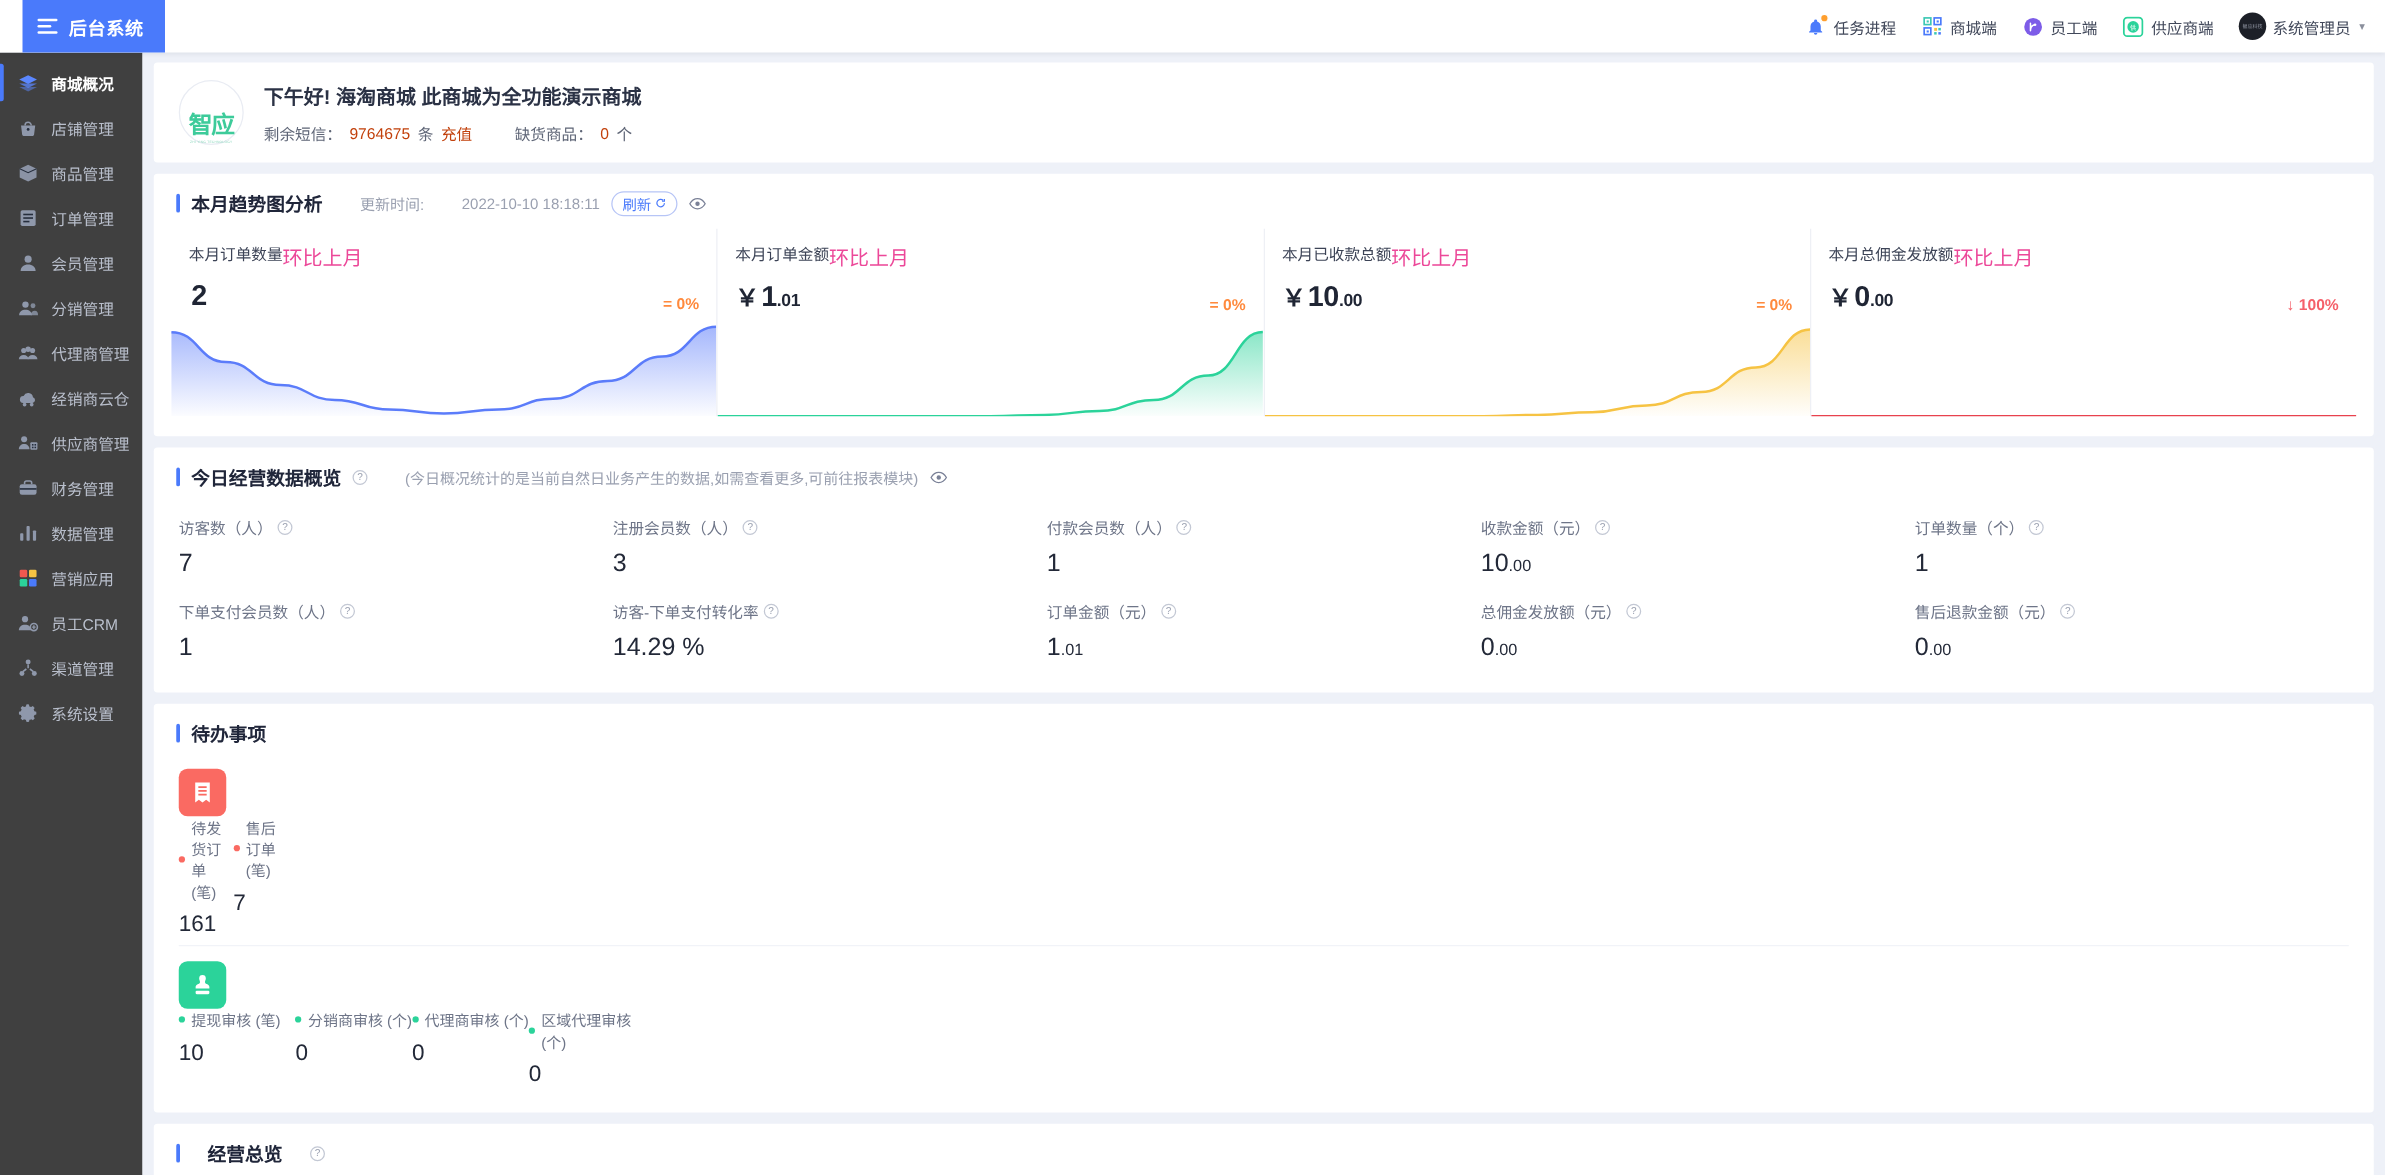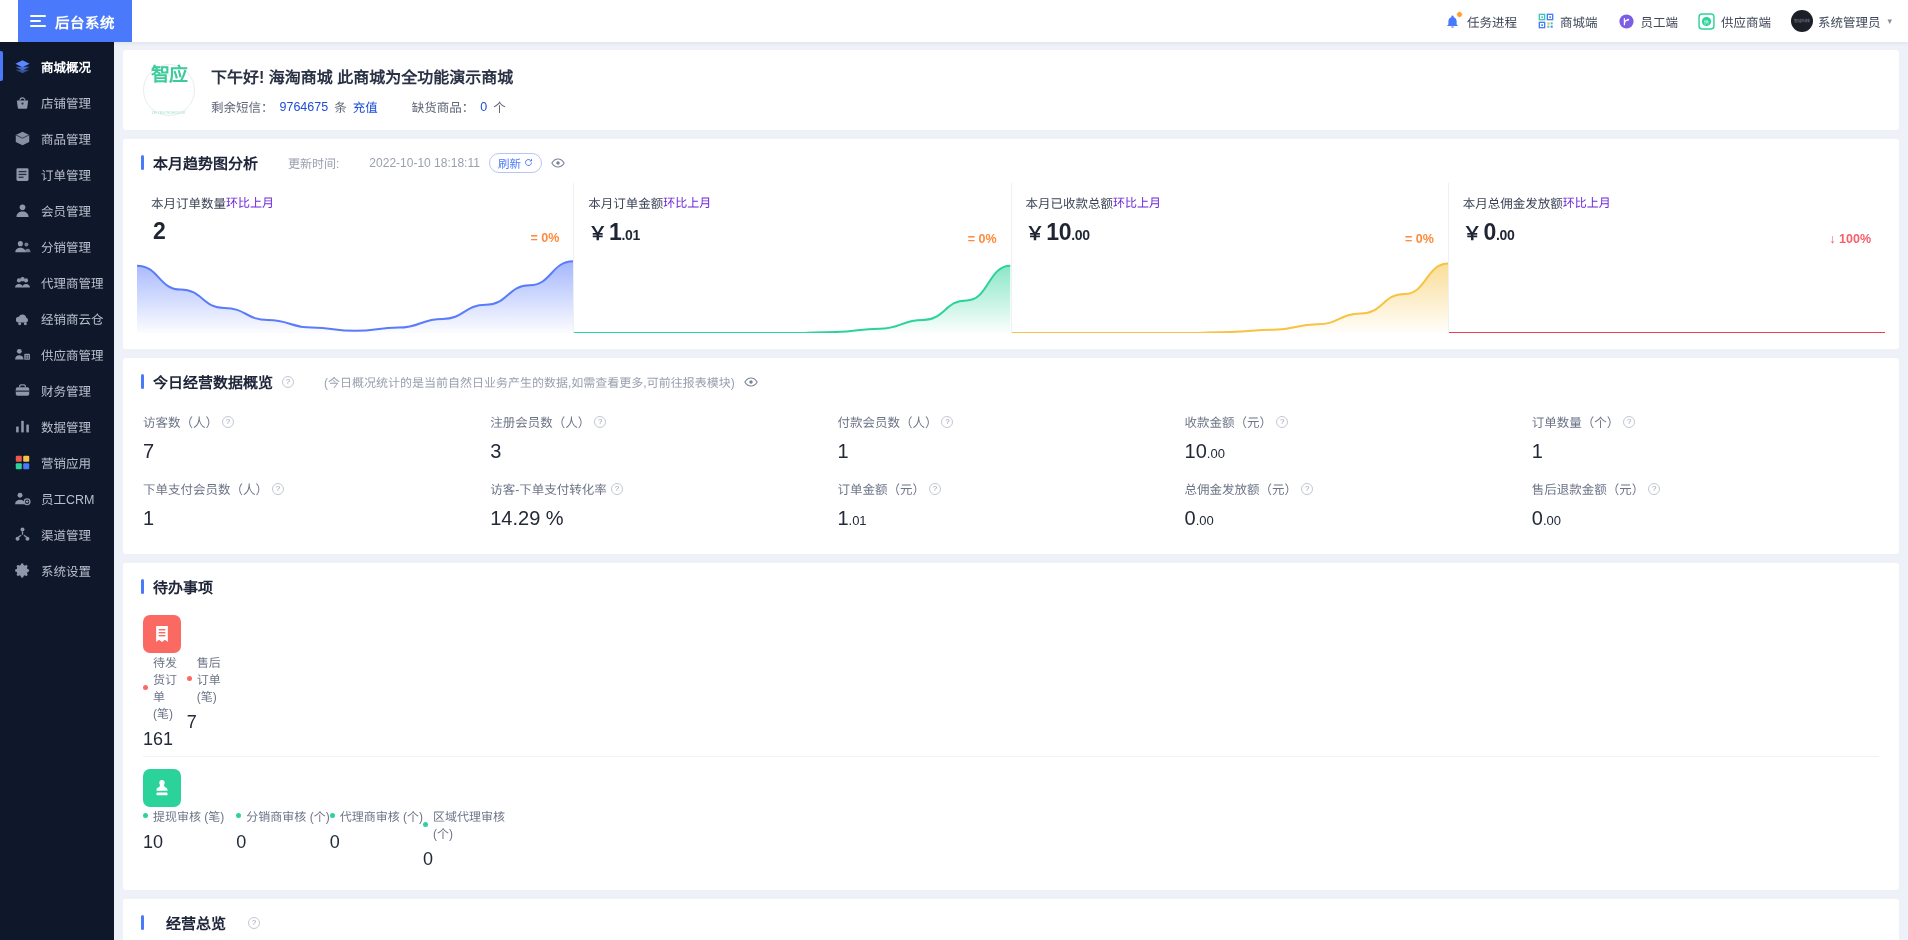--- a/index.html
+++ b/index.html
@@ -53,21 +53,21 @@
     font-size: 4px; line-height: 1.1; text-align: center; overflow: hidden;
   }
   .caret { font-size: 9px; color: #8a8f9c; margin-left: 2px; }
 
   
   .bodywrap { flex: 1 1 auto; display: flex; min-height: 0; }
 
   
   .sidebar {
     width: 114px; flex: 0 0 114px;
-    background: #0f172a;
+    background: #404040;
     padding-top: 6px;
     overflow: hidden;
   }
   .nav-item {
     height: 36px;
     display: flex; align-items: center; gap: 10px;
     padding-left: 14px;
     color: #b9bfcc; font-size: 12.5px;
     cursor: pointer; position: relative;
   }
@@ -88,27 +88,27 @@
   .card {
     background: #fff; border-radius: 3px;
     margin-bottom: 9px;
   }
 
   
   .welcome { display: flex; align-items: center; gap: 16px; padding: 14px 20px; height: 80px; }
   .logo-circle {
     width: 52px; height: 52px; flex: 0 0 52px; border-radius: 50%;
     border: 1px solid #e9ecf3; background: #fff;
-    display: flex; flex-direction: column; align-items: center; justify-content: space-between;
+    display: flex; flex-direction: column; align-items: center; justify-content: flex-end;
   }
   .logo-main { font-size: 19px; color: #3dcb9a; font-weight: 700; letter-spacing: -1px; line-height: 1; }
   .logo-sub { font-size: 2.6px; color: #8fd8bf; margin-top: 2px; letter-spacing: .2px; }
   .welcome-title { font-size: 16px; font-weight: 700; color: #2b3245; }
   .welcome-sub { margin-top: 9px; font-size: 12.5px; color: #5f6677; display: flex; align-items: center; gap: 6px; }
-  .link-blue { color: #1d4ed8; cursor: pointer; }
+  .link-blue { color: #c2410c; cursor: pointer; }
   .welcome-gap { display: inline-block; width: 22px; }
 
   
   .sec-head { display: flex; align-items: center; gap: 9px; padding: 13px 20px 4px 18px; }
   .sec-bar { width: 3px; height: 15px; background: #4a7afb; border-radius: 2px; }
   .sec-title { font-size: 15px; font-weight: 700; color: #20263a; }
   .sec-meta { font-size: 12px; color: #9aa0b0; margin-left: 21px; }
   .pill {
     border: 1px solid #b7c5f6; color: #4a7afb; border-radius: 11px;
     font-size: 11.5px; padding: 1px 8px; cursor: pointer;
@@ -119,21 +119,21 @@
   
   .trend-row { display: flex; padding: 6px 14px 16px 14px; }
   .trend-card {
     flex: 1 1 0; min-width: 0; position: relative;
     padding: 10px 14px 0 14px;
     height: 150px;
   }
   .trend-card + .trend-card { border-left: 1px solid #eef0f5; }
   .tc-head { display: flex; align-items: flex-start; }
   .tc-label { font-size: 12.5px; color: #3c4356; }
-  .tc-comp { font-size: 12px; color: #6d28d9; }
+  .tc-comp { font-size: 16px; color: #ec4899; }
   .tc-row2 { display: flex; justify-content: space-between; align-items: flex-end; margin-top: 6px; }
   .tc-value { font-size: 23px; font-weight: 700; color: #1f2534; letter-spacing: -.3px; }
   .tc-value .yen { font-size: 19px; margin-right: 2px; }
   .tc-value .dec { font-size: 14px; font-weight: 700; }
   .tc-delta { font-size: 12.5px; font-weight: 600; }
   .delta-flat { color: #ff8a3d; }
   .delta-down { color: #f5606a; }
   .spark { position: absolute; left: 0; right: 0; bottom: 0; height: 76px; }
   .spark svg { width: 100%; height: 100%; display: block; }
 

